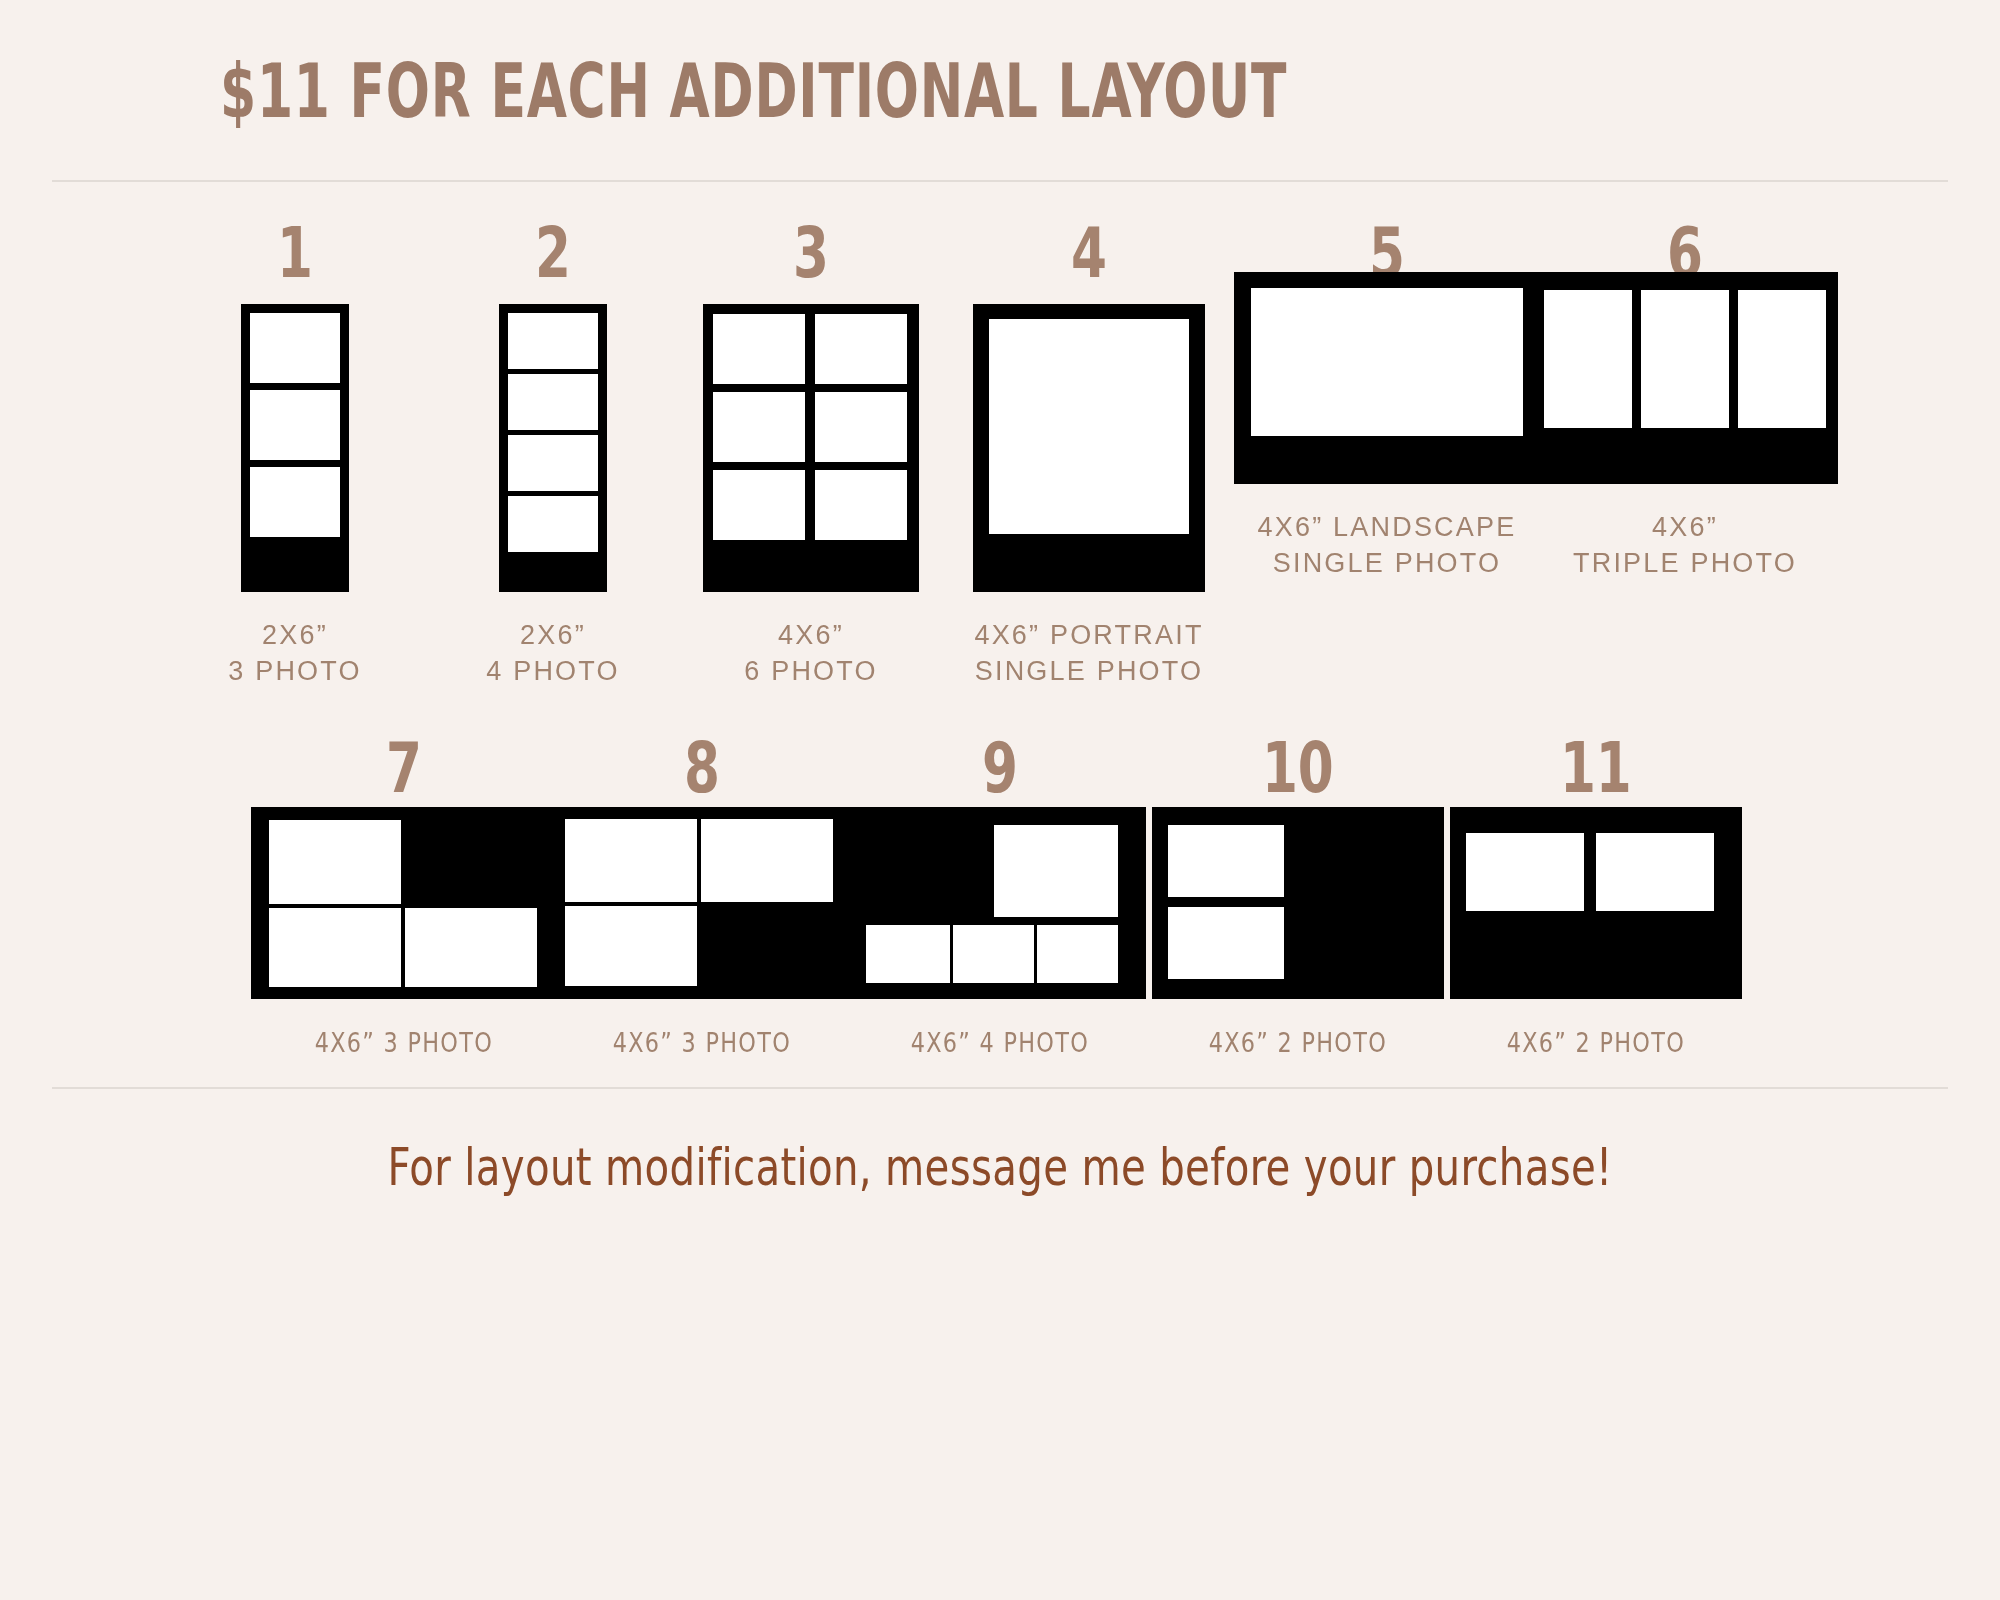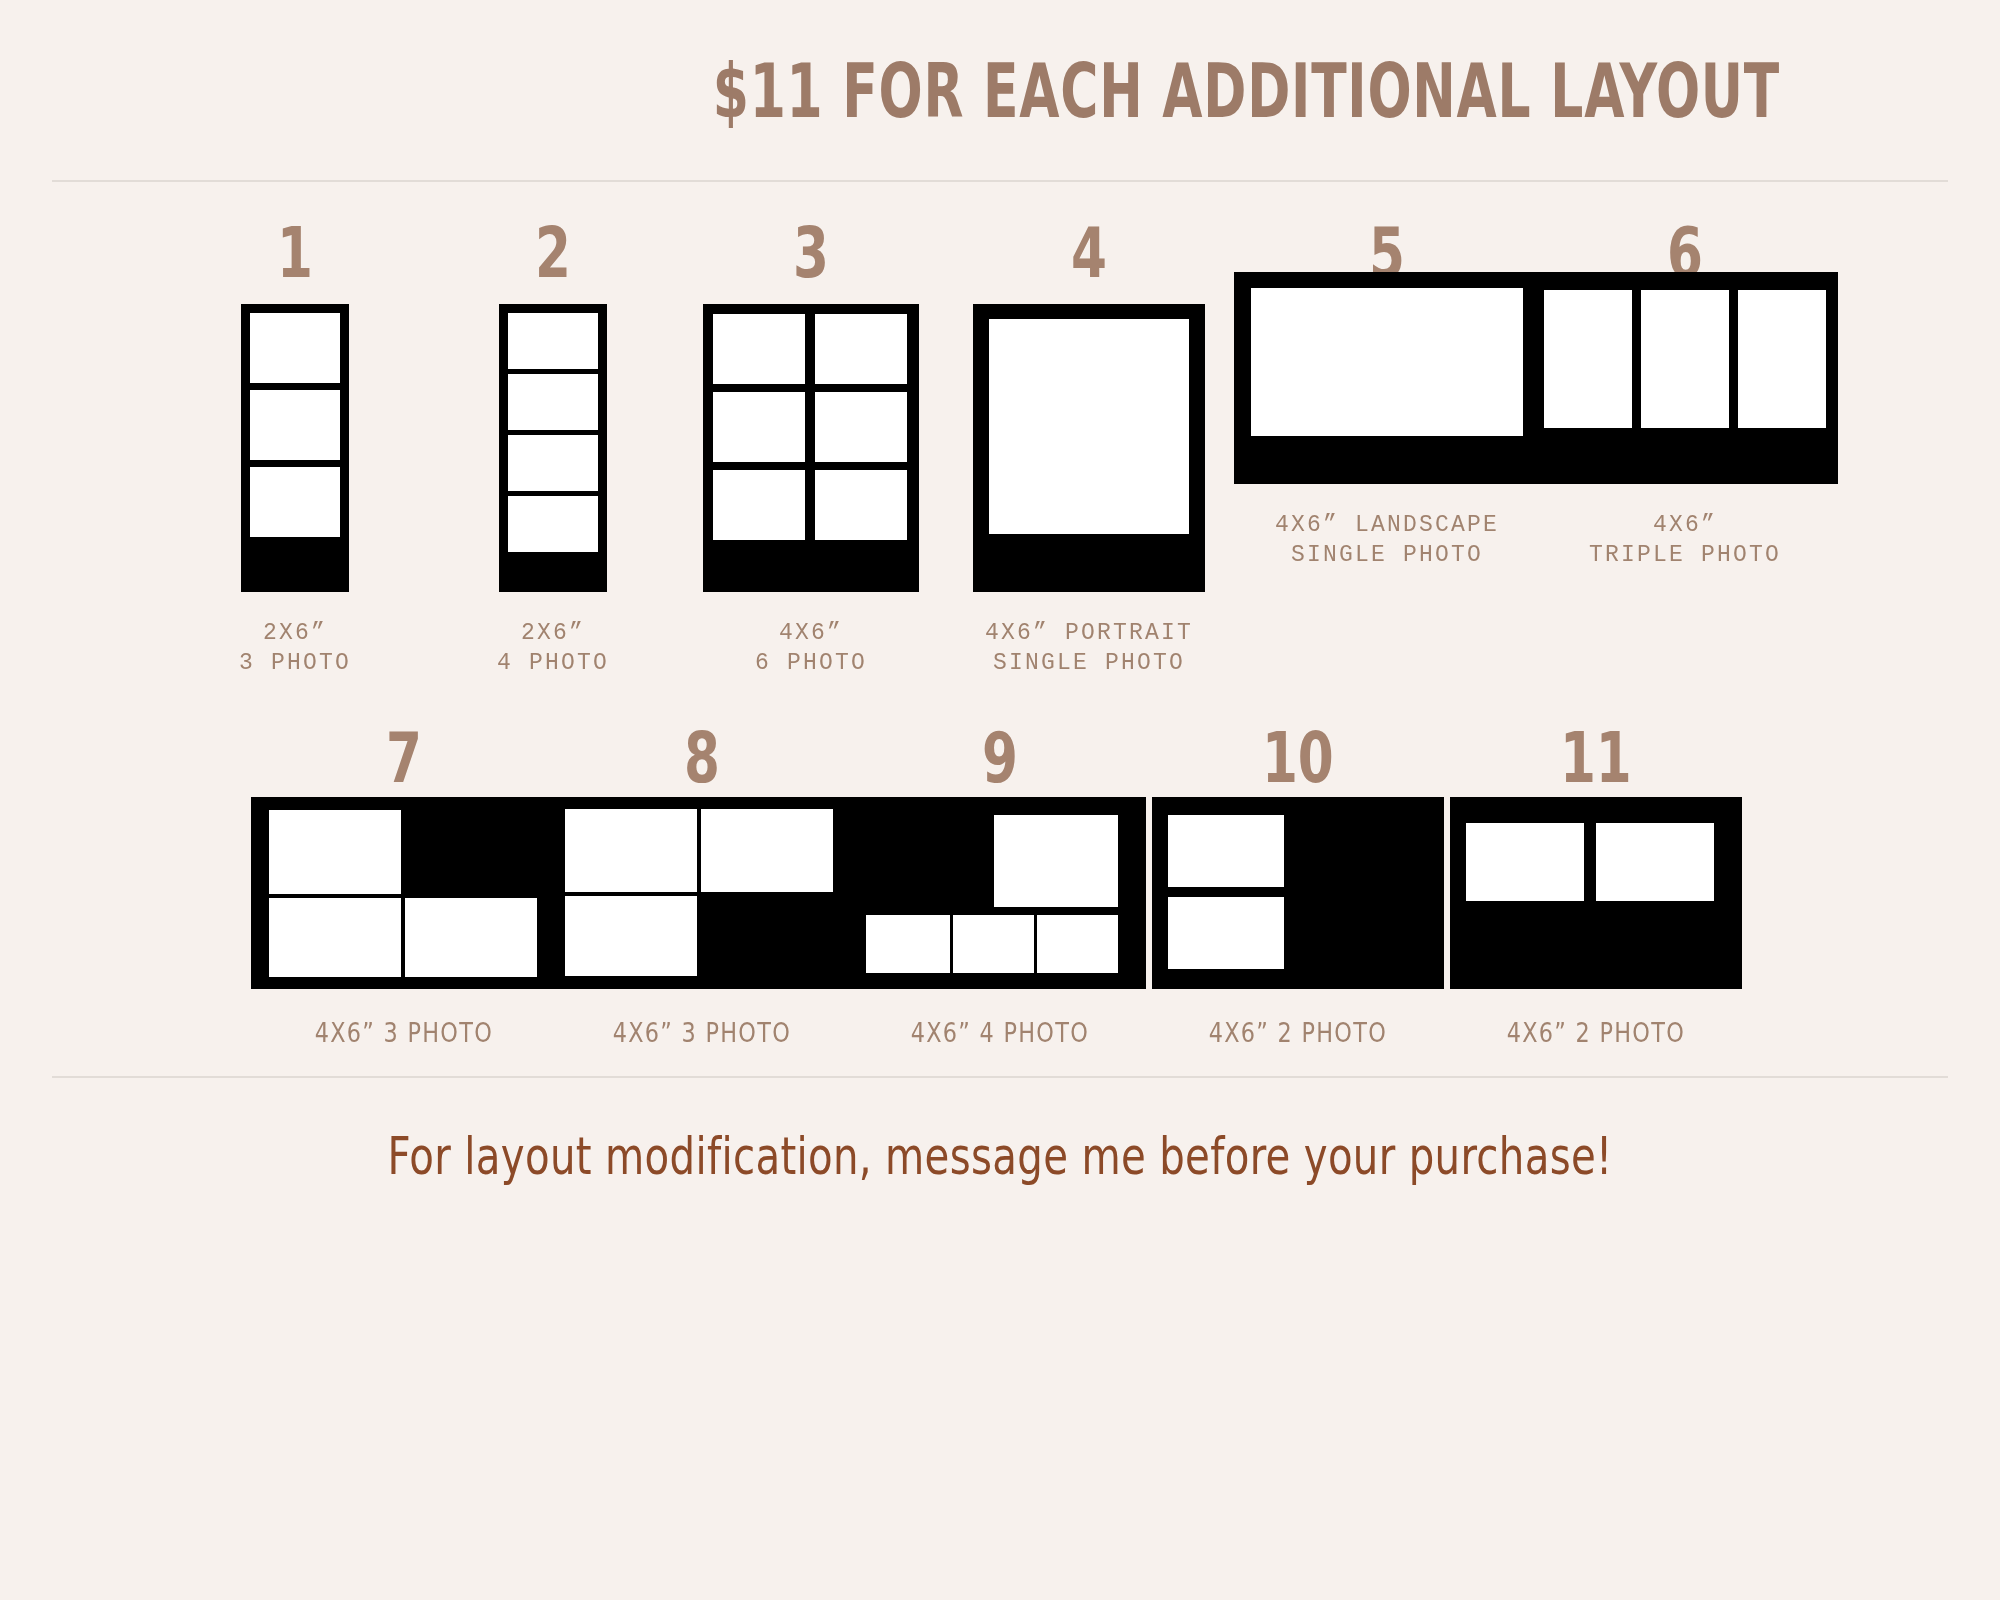--- a/index.html
+++ b/index.html
@@ -16,21 +16,21 @@
   .page {
     position: relative;
     width: 2000px;
     height: 1600px;
     box-sizing: border-box;
   }
 
   
   .title-wrap {
     padding-top: 54px;
-    text-align: right;
+    text-align: left;
   }
   .title {
     font-family: "DejaVu Sans Condensed", "Liberation Sans Narrow", "Liberation Sans", sans-serif;
     font-weight: bold;
     font-size: 74px;
     line-height: 1.0;
     letter-spacing: 1px;
     color: #9d7b68;
     transform: scaleX(0.78);
     transform-origin: center center;
@@ -93,26 +93,25 @@
   .photo {
     background: #ffffff;
     position: absolute;
   }
 
   
   .cap {
     margin-top: 26px;
     text-align: center;
     color: #a1836f;
-    font-size: 23px;
+    font-size: 27px;
     letter-spacing: 2.2px;
     line-height: 1.32;
     font-weight: normal;
     white-space: pre-line;
-    font-family: Liberation Mono, monospace;
   }
   .cap-cond {
     font-family: "DejaVu Sans Condensed", "Liberation Sans Narrow", "Liberation Sans", sans-serif;
     font-size: 27px;
     letter-spacing: 1.4px;
     transform: scaleX(0.92);
   }
 
   
   .footer-note {

